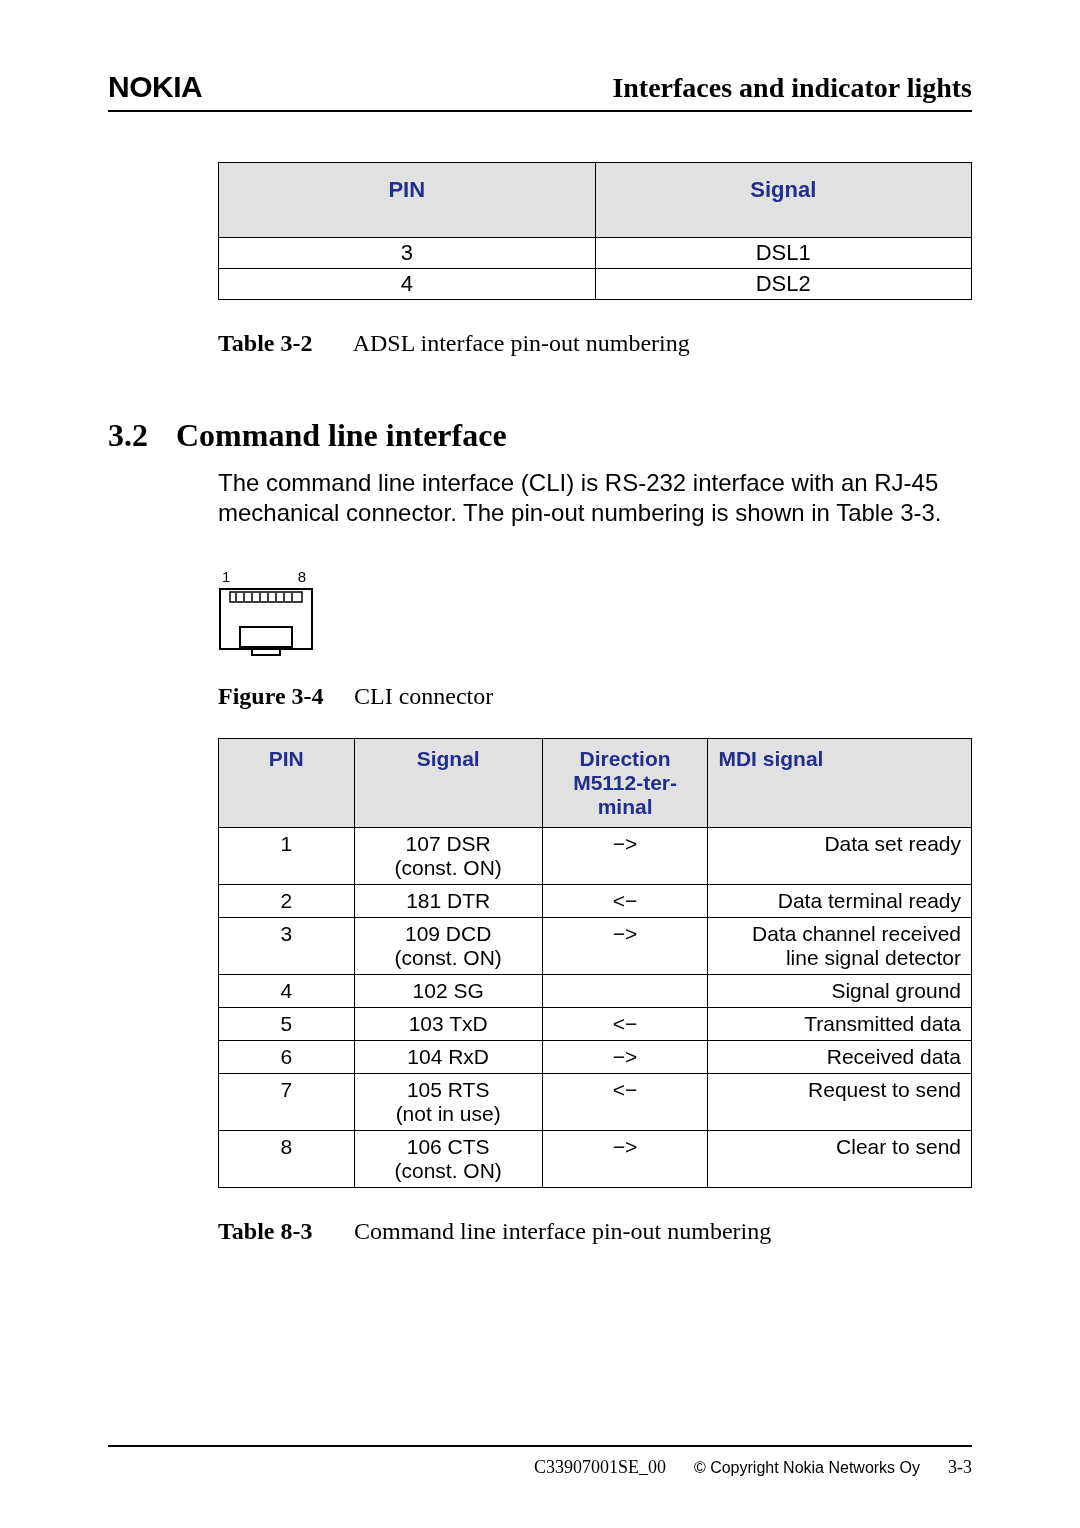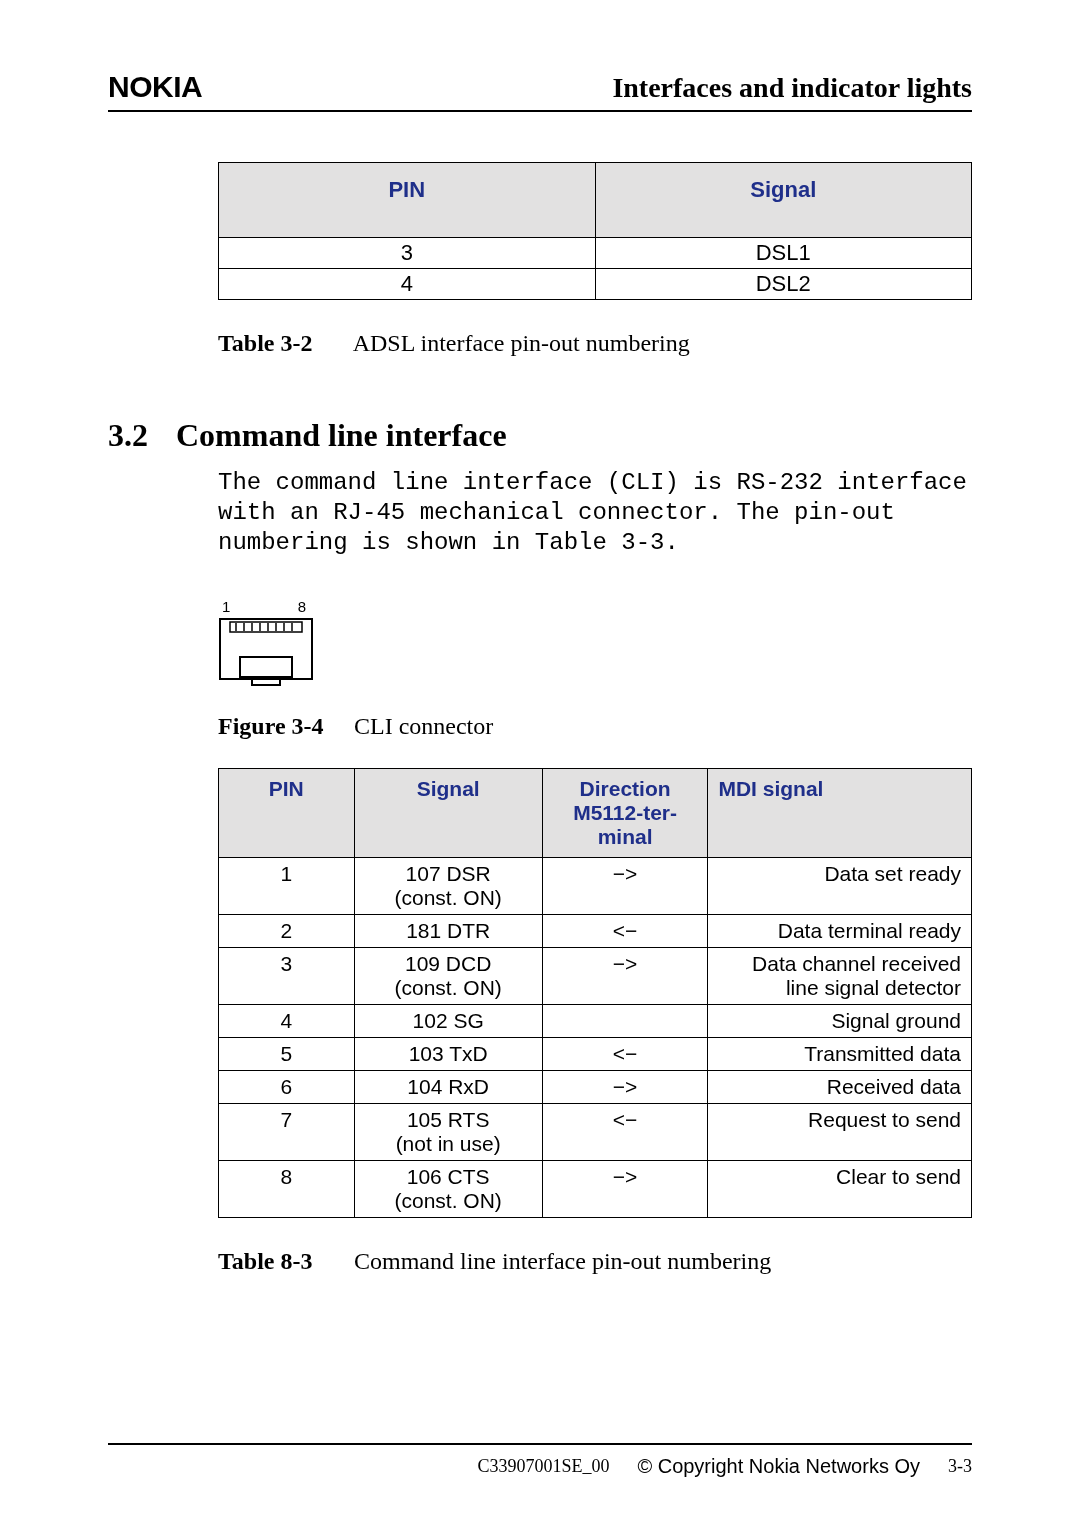--- a/index.html
+++ b/index.html
@@ -71,21 +71,21 @@
     display:flex;
     gap: 28px;
     font-family: "Times New Roman", serif;
     font-size: 32px;
     font-weight: bold;
     margin-top: 60px;
     margin-left: -110px;
     margin-bottom: 14px;
   }
   .para {
-    font-family: Liberation Mono, monospace;
+    font-family: Liberation Sans, sans-serif;
     font-size: 24px;
     line-height: 1.25;
   }
   .figure-wrap {
     margin-top: 40px;
   }
   .connector {
     display:inline-block;
   }
   .connector-labels {
@@ -131,21 +131,21 @@
   .footer {
     border-top: 2px solid #000;
     display: flex;
     justify-content: flex-end;
     align-items: center;
     padding-top: 10px;
     font-size: 18px;
     font-family: "Times New Roman", serif;
     gap: 28px;
   }
-  .footer .copy { font-size: 20px; font-family: Arial, sans-serif;}
+  .footer .copy { font-size: 16px; font-family: Arial, sans-serif;}
 </style>
 </head>
 <body>
 
 <div class="page">
   <div class="header">
     <div class="logo">NOKIA</div>
     <div class="chapter">Interfaces and indicator lights</div>
   </div>
 

